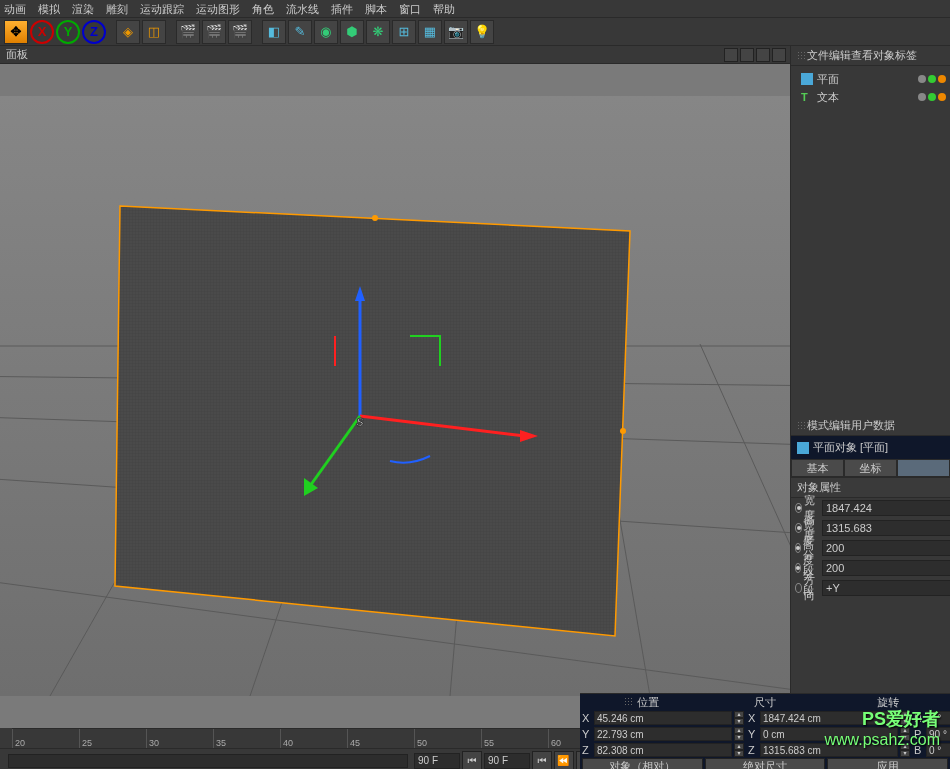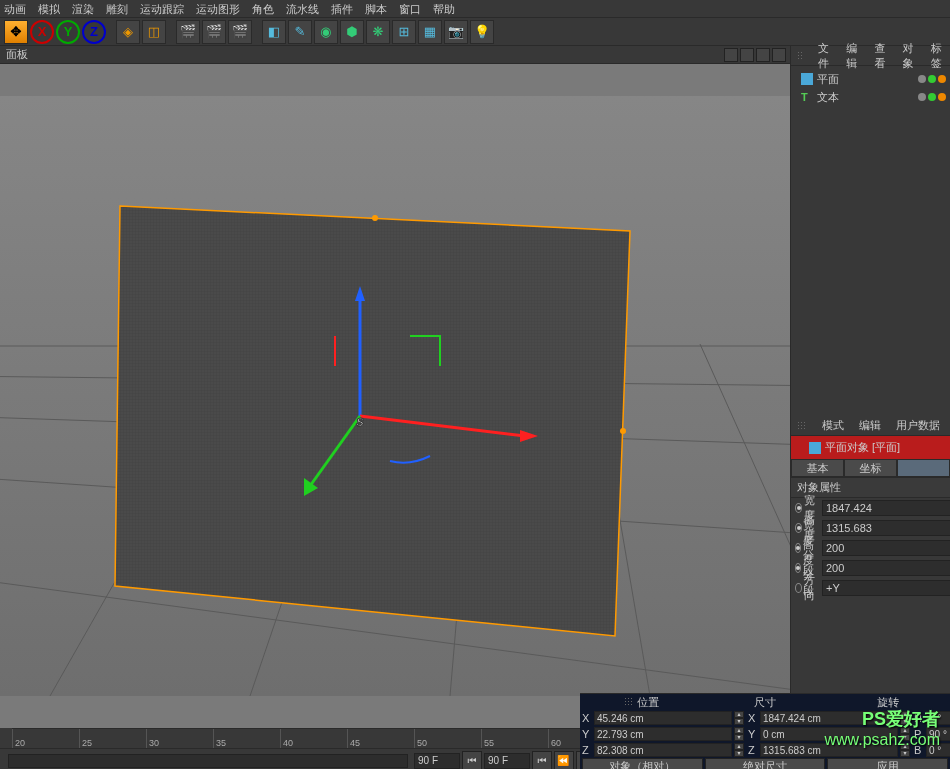--- a/index.html
+++ b/index.html
@@ -14,33 +14,33 @@
 .axis-z { border: 2px solid #00c; color:#00c; background:#383838; font-weight:bold; border-radius:50%; }
 .sep { width: 6px; }
 .main { display: flex; height: 682px; }
 .viewport-wrap { flex: 1; display: flex; flex-direction: column; }
 .vp-header { height: 18px; background: #383838; border-bottom: 1px solid #2a2a2a; display:flex; align-items:center; padding:0 6px; color:#ccc; position:relative; }
 .vp-icons { position:absolute; right:4px; display:flex; gap:2px; }
 .vp-icons span { width:14px; height:14px; background:#444; border:1px solid #222; }
 .viewport { flex: 1; background: #7a7a7a; position: relative; overflow: hidden; }
 .grid-info { position:absolute; right:6px; bottom:4px; color:#ddd; font-size:11px; }
 .right { width: 160px; background: #383838; border-left: 1px solid #2a2a2a; display:flex; flex-direction:column; }
-.om-tabs, .attr-tabs { height: 20px; display:flex; align-items:center; gap:15px; padding:0 6px; border-bottom:1px solid #2a2a2a; background:#383838; }
+.om-tabs, .attr-tabs { height: 20px; display:flex; align-items:center; gap:0; padding:0 6px; border-bottom:1px solid #2a2a2a; background:#383838; }
 .om-tabs span, .attr-tabs span { color:#ccc; cursor:pointer; }
 .dots { width:10px; height:10px; background: radial-gradient(circle,#666 1px,transparent 1px); background-size:3px 3px; }
 .om-body { height: 350px; padding: 4px; }
 .om-row { display:flex; align-items:center; gap:4px; height:18px; padding-left:6px; }
 .om-ico { width:12px; height:12px; }
 .ico-plane { background:#4aa8d8; }
 .ico-text { color:#5c5; font-weight:bold; }
 .om-name { color:#ccc; flex:1; }
 .om-dots { display:flex; gap:2px; }
 .dot { width:8px; height:8px; border-radius:50%; }
 .dot.g { background:#3c3; } .dot.gr { background:#888; } .dot.o { background:#e80; }
-.attr-title { padding:4px 18px; background:#b91c1c; color:#ccc; display:flex; align-items:center; gap:4px; }
+.attr-title { padding:4px 6px; background:#0f172a; color:#ccc; display:flex; align-items:center; gap:4px; }
 .attr-tabs2 { display:flex; height:18px; }
 .attr-tabs2 div { flex:1; text-align:center; background:#4a4a4a; border:1px solid #2a2a2a; line-height:16px; cursor:pointer; }
 .attr-tabs2 div.active { background:#5a6a7a; }
 .attr-sec { padding:2px 6px; color:#ccc; background:#3a3a3a; border-top:1px solid #2a2a2a; border-bottom:1px solid #2a2a2a; }
 .attr-row { display:flex; align-items:center; height:20px; padding:0 4px; gap:4px; }
 .attr-row .lbl { width:50px; color:#ccc; display:flex; align-items:center; gap:2px; }
 .radio { width:10px; height:10px; border:1px solid #888; border-radius:50%; display:inline-flex; align-items:center; justify-content:center; }
 .radio.on::after { content:''; width:4px; height:4px; background:#ccc; border-radius:50%; }
 .attr-row input, .val-in { flex:1; background:#2d2d2d; border:1px solid #222; color:#ccc; padding:1px 3px; height:16px; font-size:11px; }
 .spin { width:10px; display:flex; flex-direction:column; }

